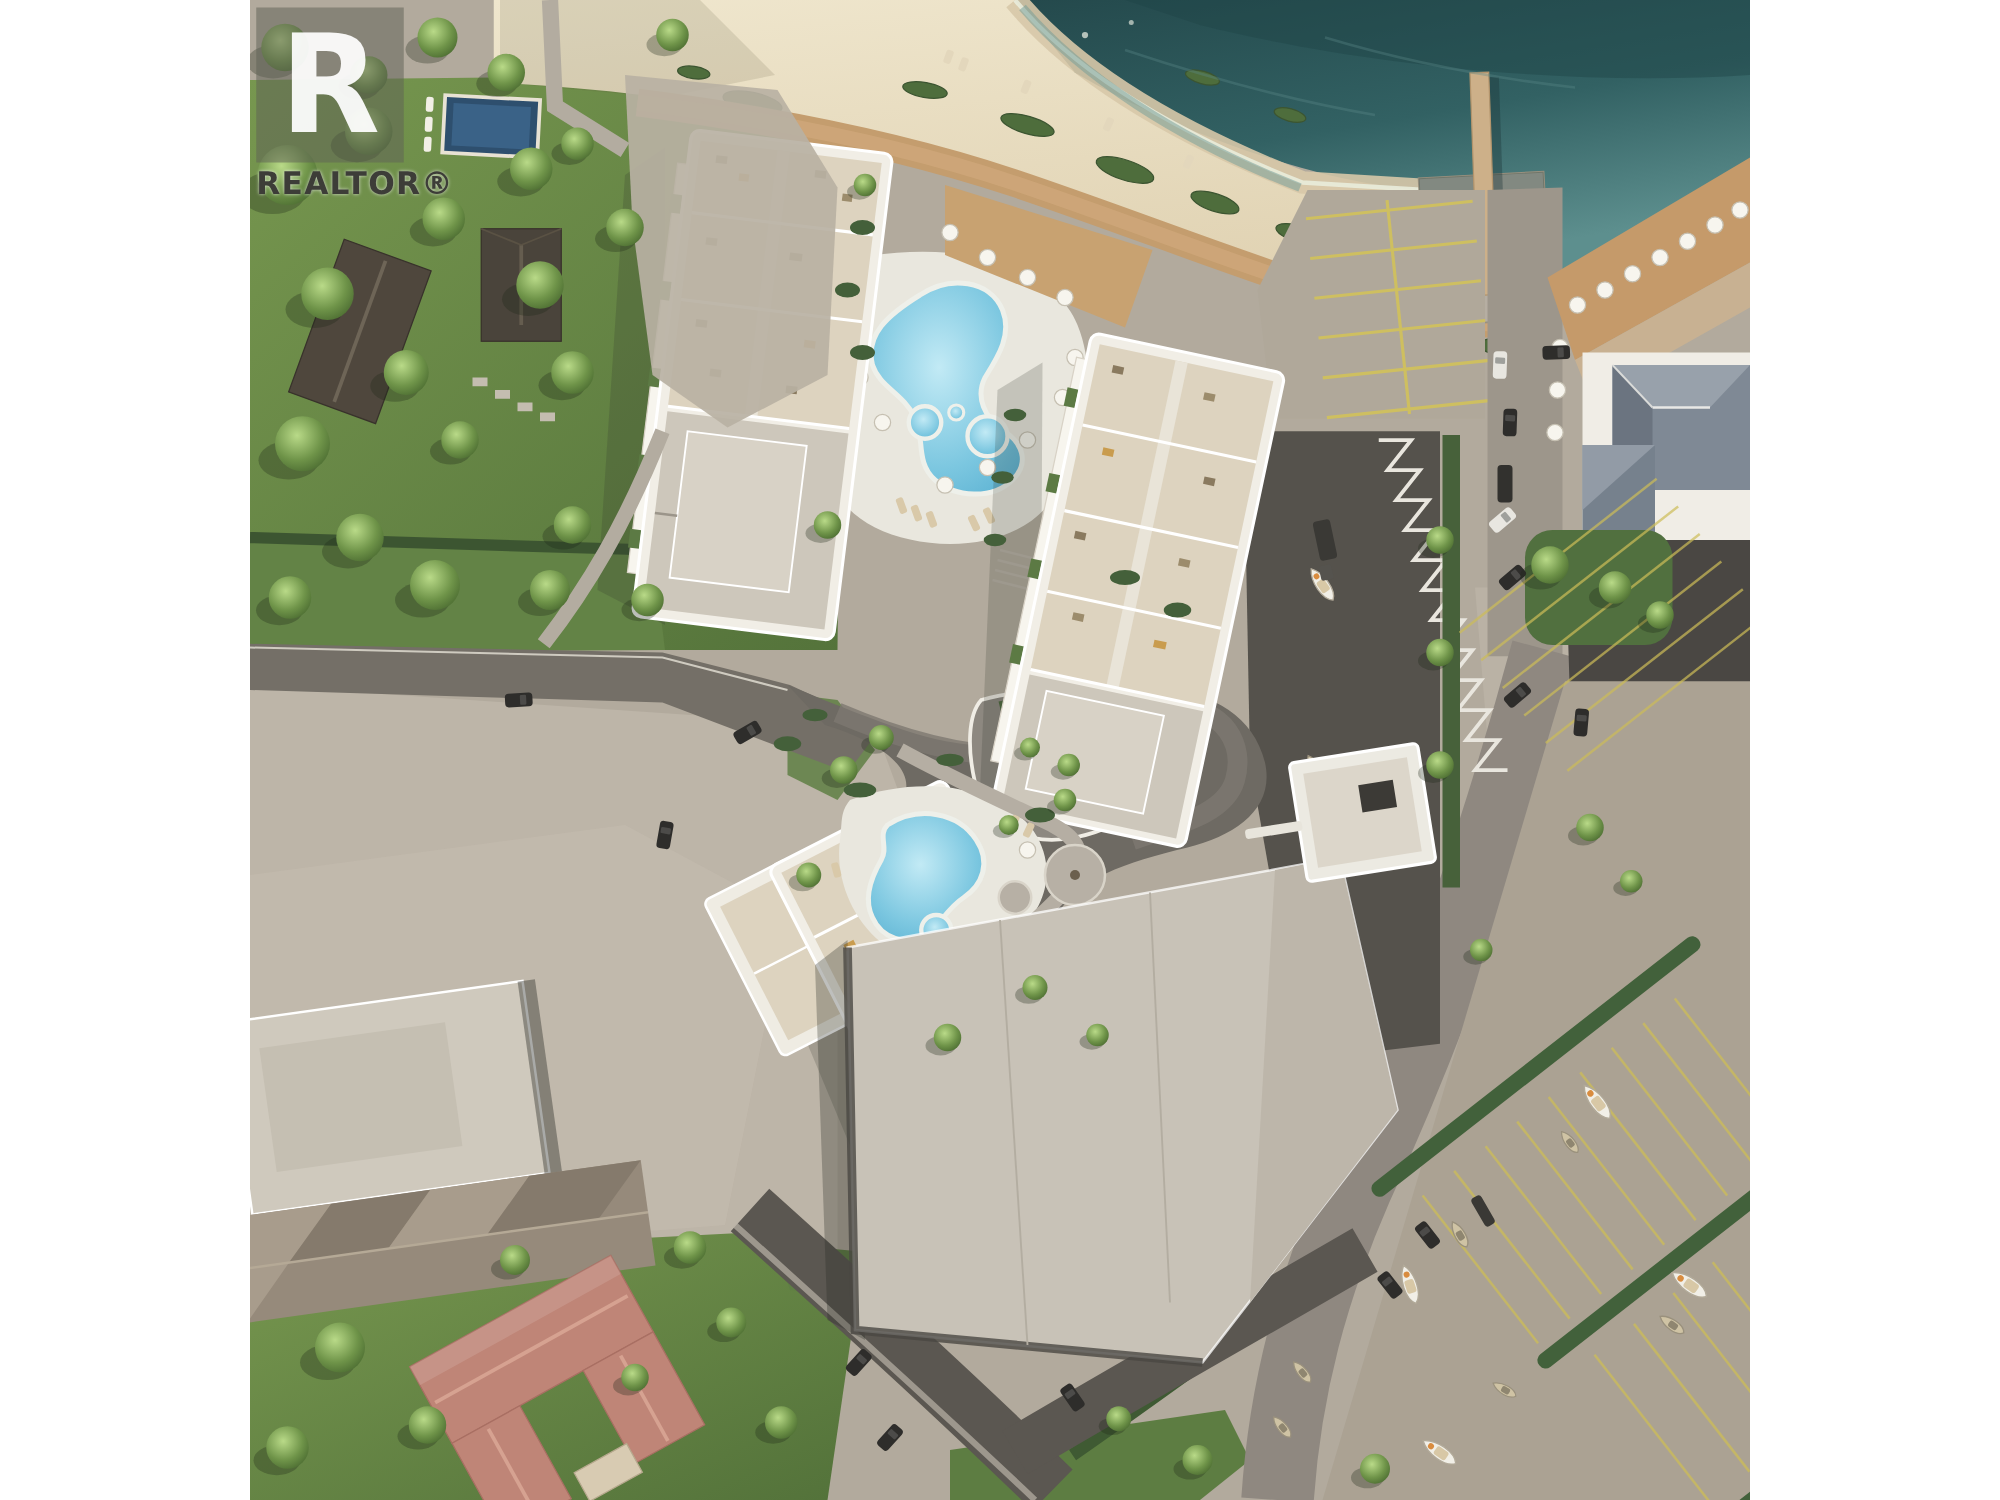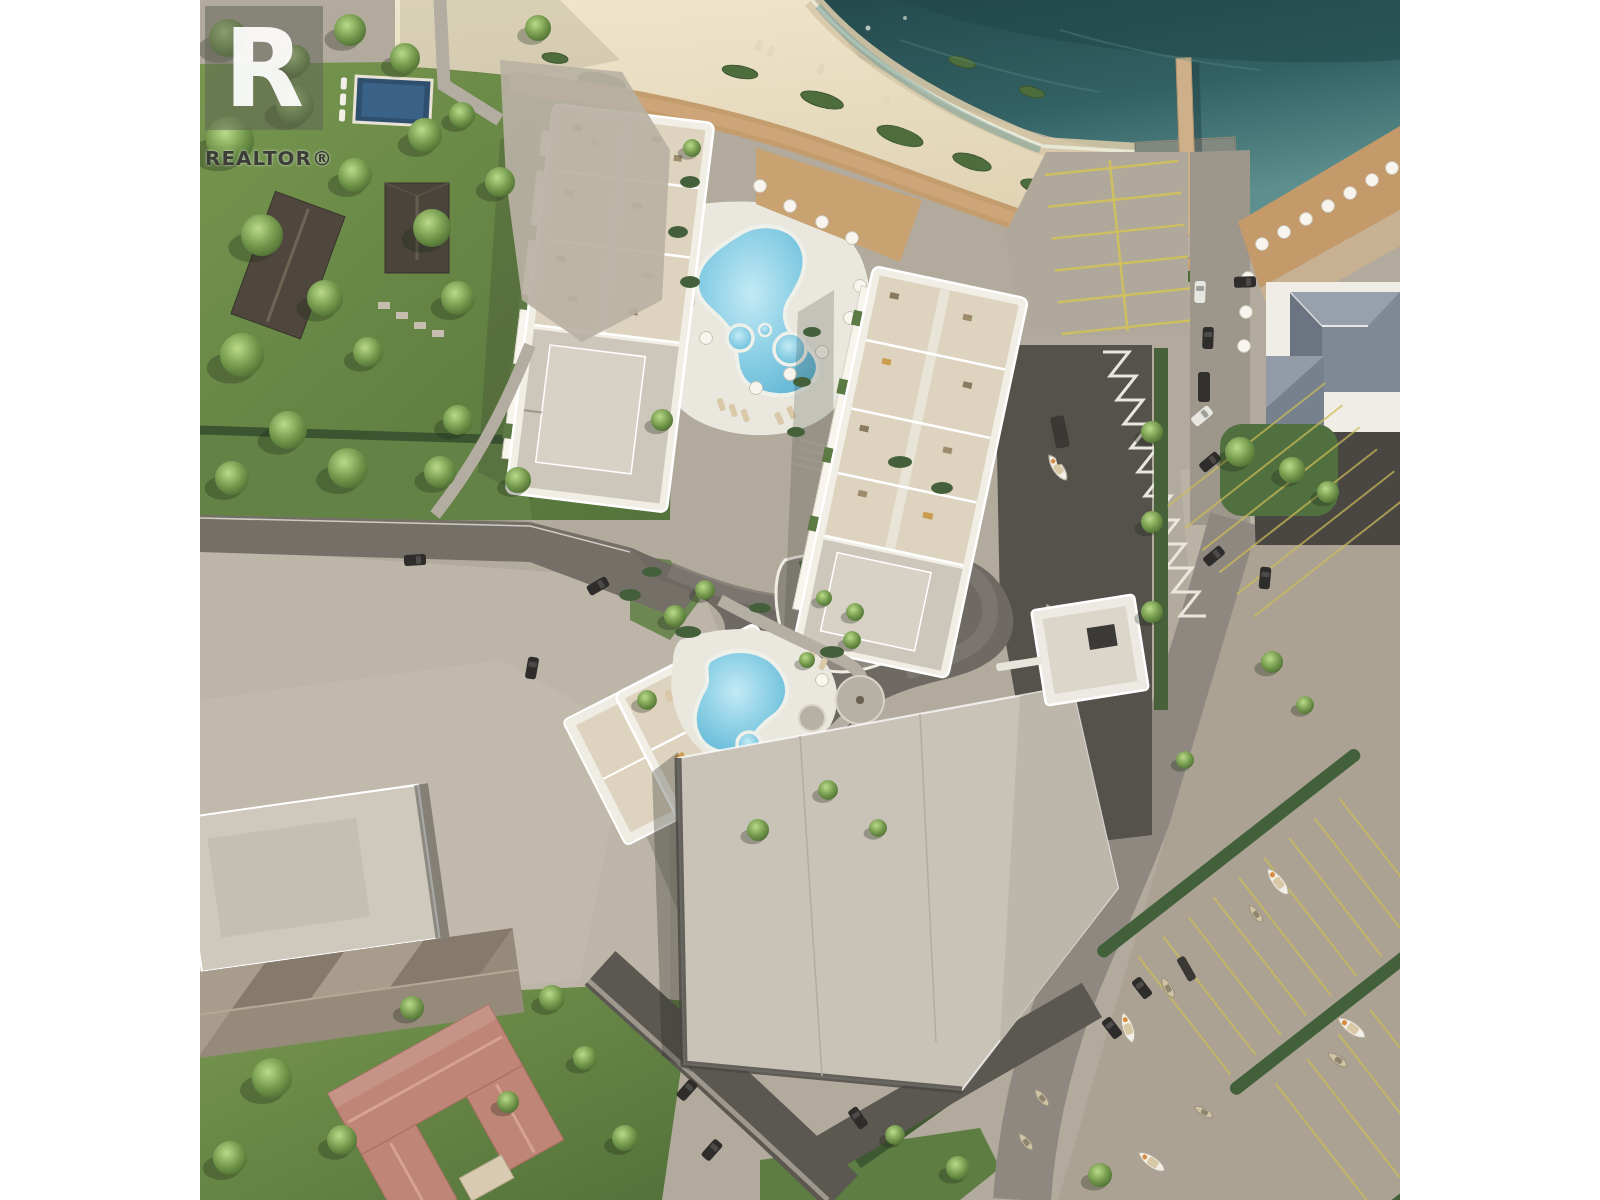--- a/index.html
+++ b/index.html
@@ -5,21 +5,21 @@
   html,body{margin:0;padding:0;background:#ffffff;}
   .stage{position:relative;width:1600px;height:1200px;background:#ffffff;overflow:hidden;
          font-family:"DejaVu Sans","Liberation Sans",sans-serif;}
   .content{position:absolute;left:200px;top:0;width:1200px;height:1200px;}
   .content svg{display:block;}
   .watermark{position:absolute;left:5px;top:6px;width:132px;pointer-events:none;}
   .wm-box{width:118px;height:124px;background:rgba(96,97,87,0.52);display:flex;
           align-items:center;justify-content:center;}
   .wm-r{color:rgba(255,255,255,0.93);font-size:104px;font-weight:bold;line-height:1;
         transform:scaleY(1.05);}
-  .wm-text{margin-top:16px;font-size:20px;font-weight:bold;letter-spacing:1px;
+  .wm-text{margin-top:2px;font-size:25px;font-weight:bold;letter-spacing:1px;
            color:#3d3d38;text-shadow:0 0 3px rgba(255,255,255,0.75);white-space:nowrap;}
 </style>
 </head>
 <body>
 
 <div class="stage">
   <div class="content">
 
   <svg viewBox="0 0 1200 1200" width="1200" height="1200">
     <defs>

